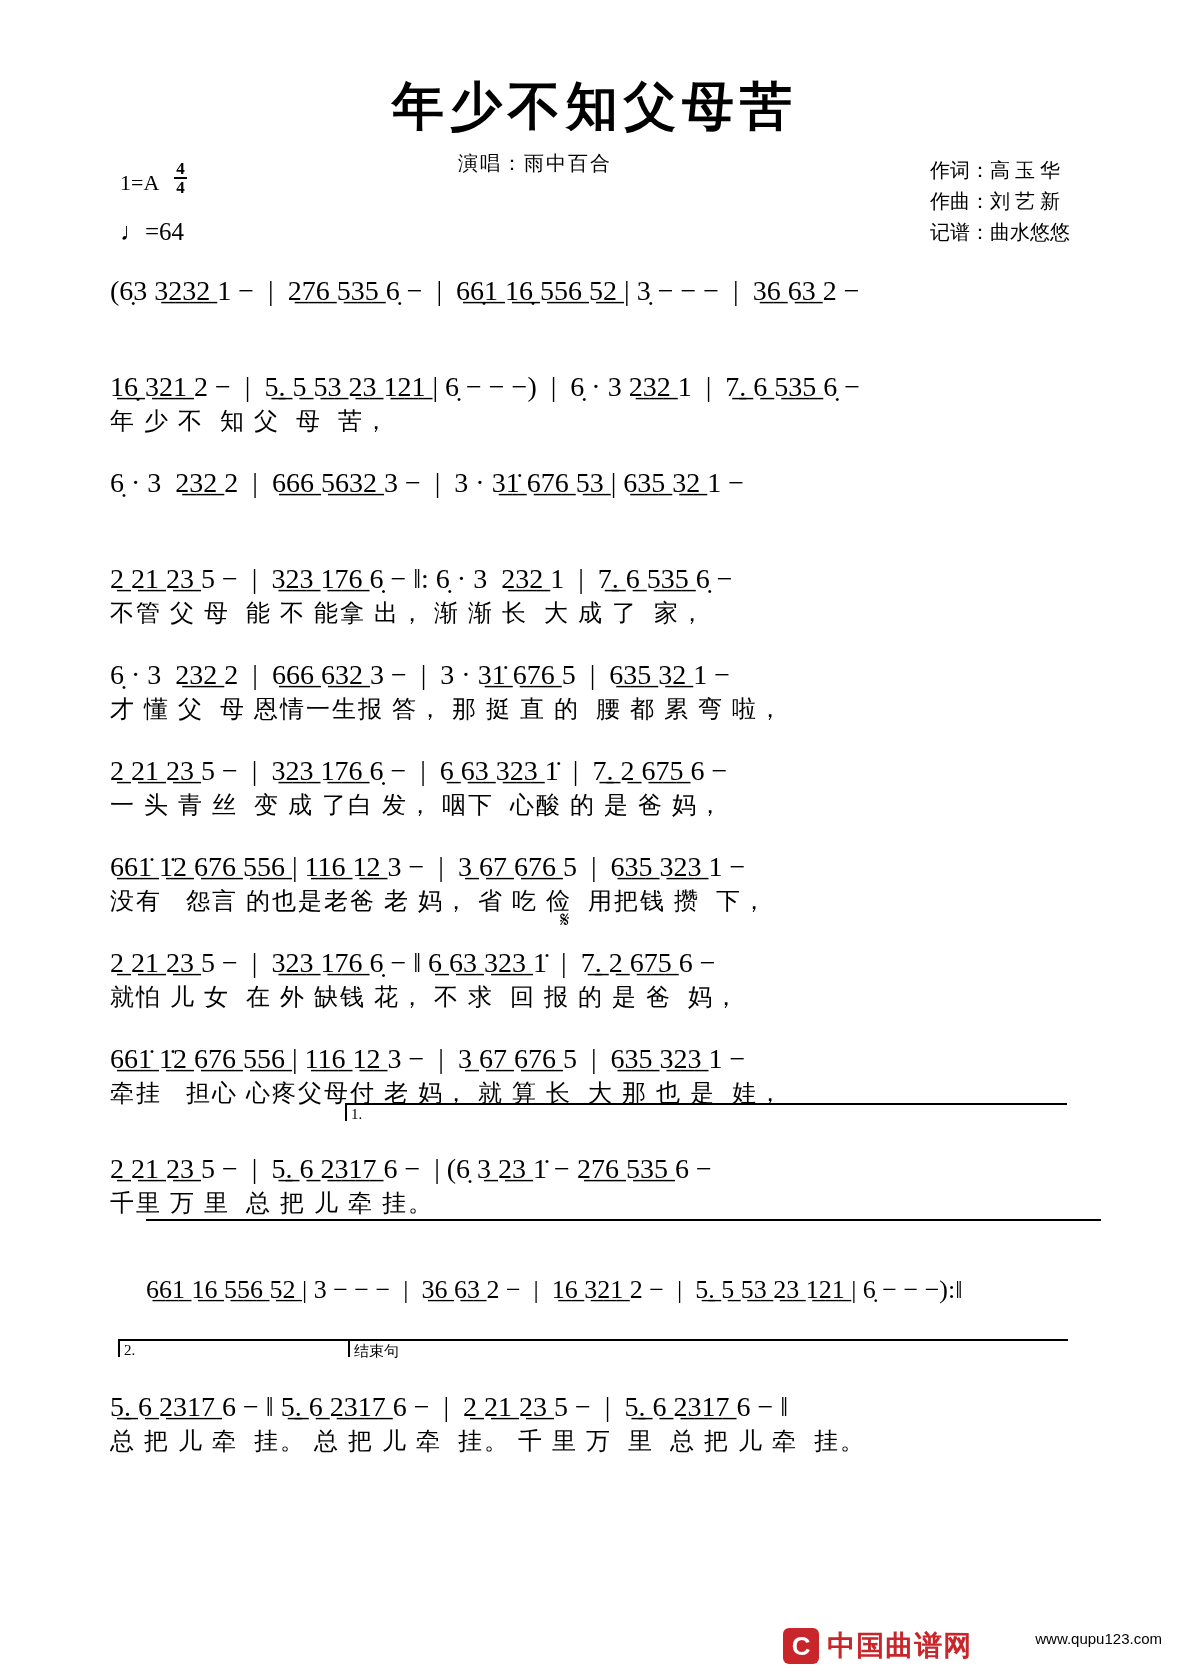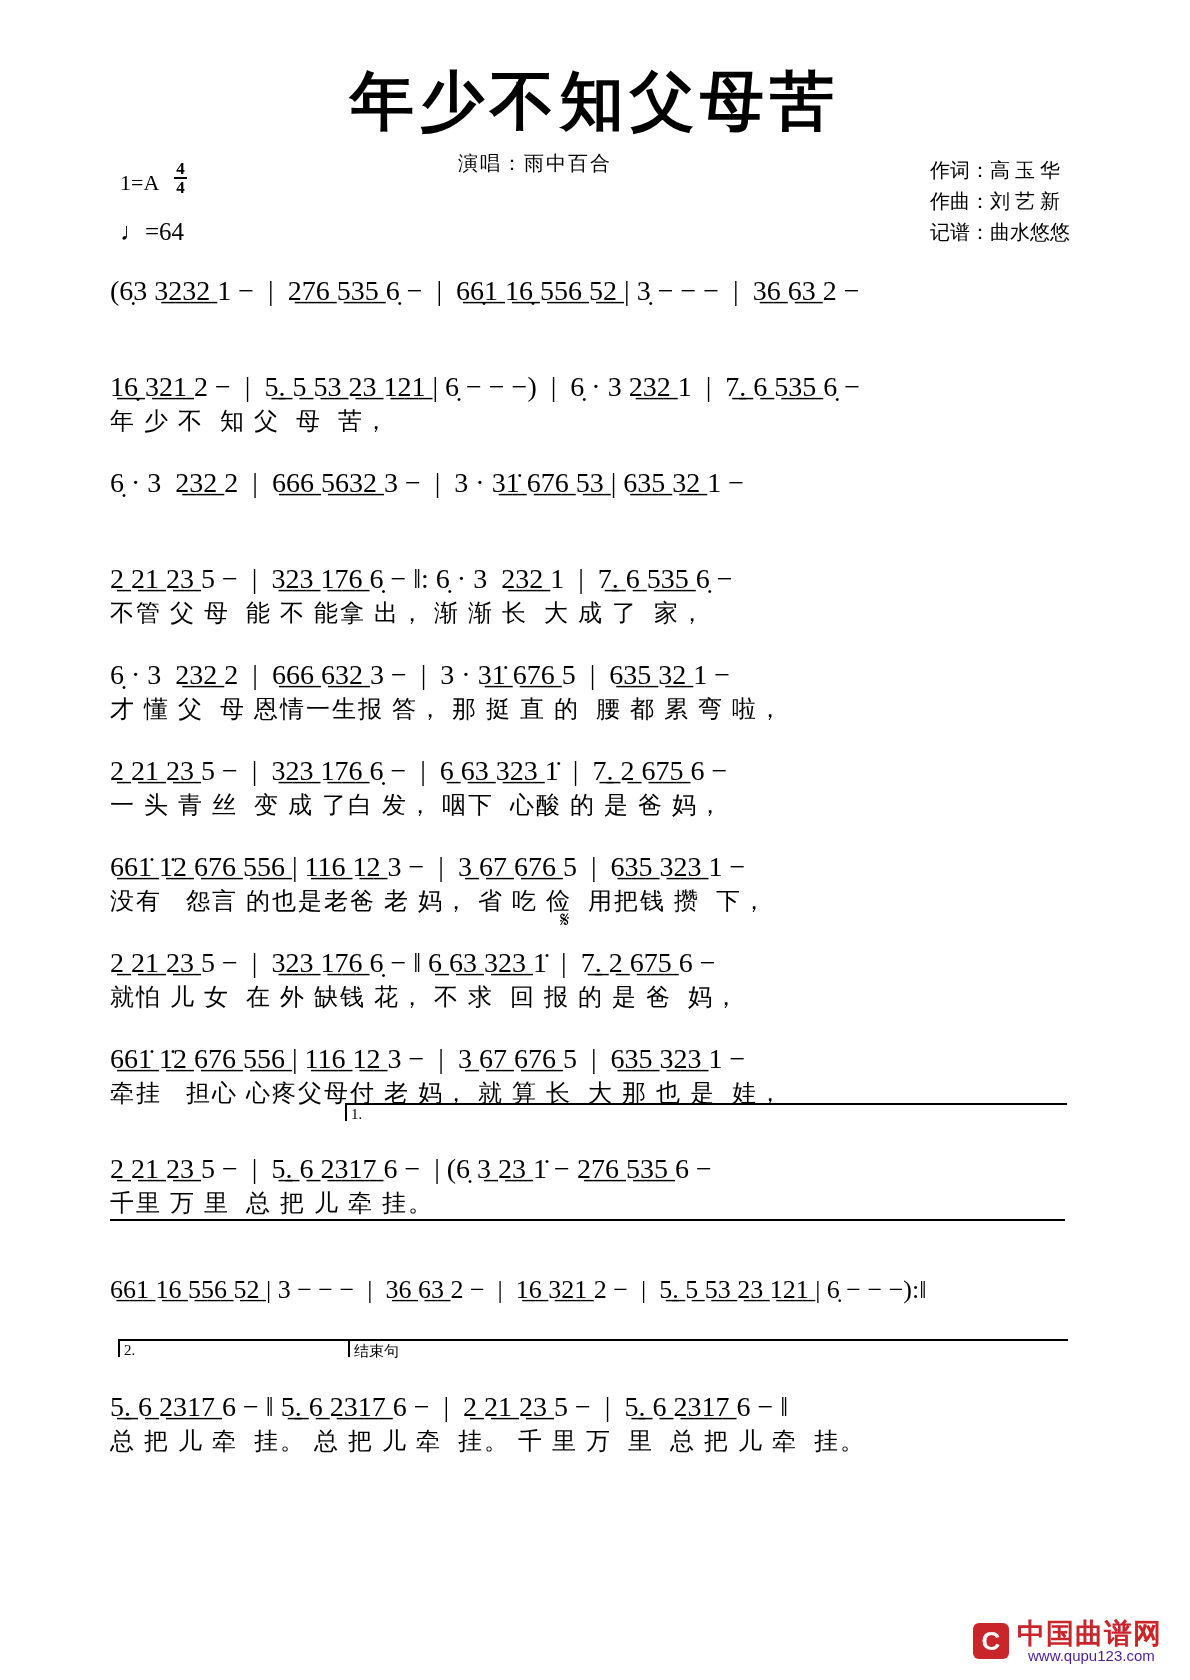--- a/index.html
+++ b/index.html
@@ -1,21 +1,21 @@
 <!DOCTYPE html>
 <html><head>
 <meta charset="utf-8">
 <style>
   html,body{margin:0;padding:0;background:#ffffff;}
   body{width:1190px;height:1680px;font-family:"Liberation Serif",serif;color:#000;position:relative;overflow:hidden;}
   .sheet{position:relative;width:1190px;height:1680px;}
 
   .title{
-    position:absolute;left:0;top:58px;width:1190px;text-align:center;
-    font-family:Liberation Sans, sans-serif;font-weight:bold;font-size:64px;letter-spacing:6px;
+    position:absolute;left:0;top:72px;width:1190px;text-align:center;
+    font-family:Liberation Sans, sans-serif;font-weight:bold;font-size:52px;letter-spacing:6px;
   }
   .singer{
     position:absolute;left:0;top:150px;width:1070px;text-align:center;
     font-size:20px;letter-spacing:2px;
   }
   .key-block{position:absolute;left:120px;top:160px;font-size:22px;}
   .key-line{display:flex;align-items:flex-end;gap:9px;}
   .meter{display:inline-flex;flex-direction:column;align-items:center;line-height:1;font-weight:bold;font-size:17px;margin-left:6px;}
   .meter span{display:block;}
   .meter .num{border-bottom:2px solid #000;padding:0 2px;}
@@ -44,22 +44,22 @@
 
   .footer{
     position:absolute;right:28px;bottom:16px;display:flex;align-items:center;gap:8px;
   }
   .logo-c{
     width:36px;height:36px;border-radius:6px;background:#c8262a;color:#fff;
     font-weight:bold;font-size:26px;display:flex;align-items:center;justify-content:center;
     font-family:"Liberation Sans",sans-serif;
   }
   .logo-text{color:#c8262a;font-size:28px;font-weight:bold;letter-spacing:1px;}
-  .logo-url{color:#4c1d95;font-size:15px;font-family:"Liberation Sans",sans-serif;margin-left:11px;}
-  .logo-stack{display:flex;flex-direction:column;line-height:1.05;}
+  .logo-url{color:#000000;font-size:15px;font-family:"Liberation Sans",sans-serif;margin-left:19px;}
+  .logo-stack{display:flex;flex-direction:row;line-height:1.05;gap:44px;}
 </style>
 </head>
 <body>
 
 <div class="sheet">
 
   <div class="title">年少不知父母苦</div>
   <div class="singer">演唱：雨中百合</div>
 
   <div class="key-block">
@@ -127,21 +127,21 @@
     </div>
 
     <div class="line" style="height:110px;">
       <div class="bracket" style="left:345px;top:-16px;width:720px;">
         <span>1.</span>
       </div>
       <div class="notes" style="top:14px;">2̲ 2̲1̲ 2̲3̲ 5 −  |  5̲.̲ 6̲ 2̲3̲1̲7̲ 6 −  | (6̣ 3̲ 2̲3̲ 1̇ − 2̲7̲6̲ 5̲3̲5̲ 6 −</div>
       <div class="lyrics" style="top:68px;">千里 万 里  总 把 儿 牵 挂。</div>
     </div>
 
-    <div class="line" style="height:110px;">
+    <div class="line" style="height:110px;margin-left:36px;">
       <div class="bracket" style="left:110px;top:-10px;width:955px;border-left:none;"></div>
       <div class="notes" style="top:24px;font-size:26px;">6̲6̲1̲ 1̲6̲ 5̲5̲6̲ 5̲2̲ | 3 − − −  |  3̲6̲ 6̲3̲ 2 −  |  1̲6̲ 3̲2̲1̲ 2 −  |  5̲.̲ 5̲ 5̲3̲ 2̲3̲ 1̲2̲1̲ | 6̣ − − −):‖</div>
       <div class="lyrics" style="top:78px;"></div>
     </div>
 
     <div class="line" style="height:110px;">
       <div class="bracket" style="left:118px;top:0px;width:230px;">
         <span>2.</span>
       </div>
       <div class="bracket" style="left:348px;top:0px;width:718px;">

